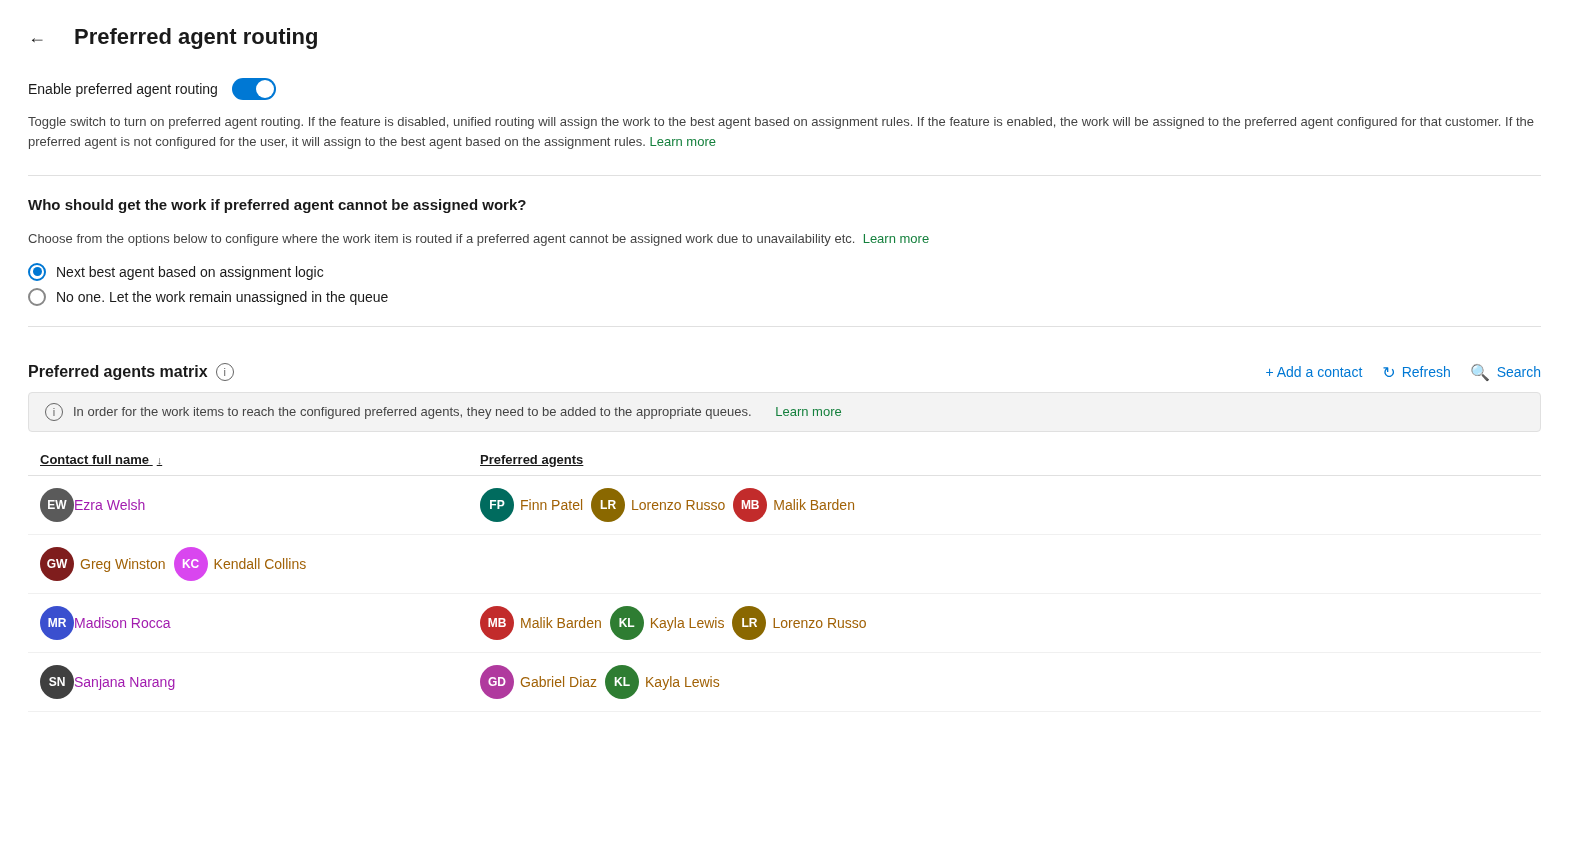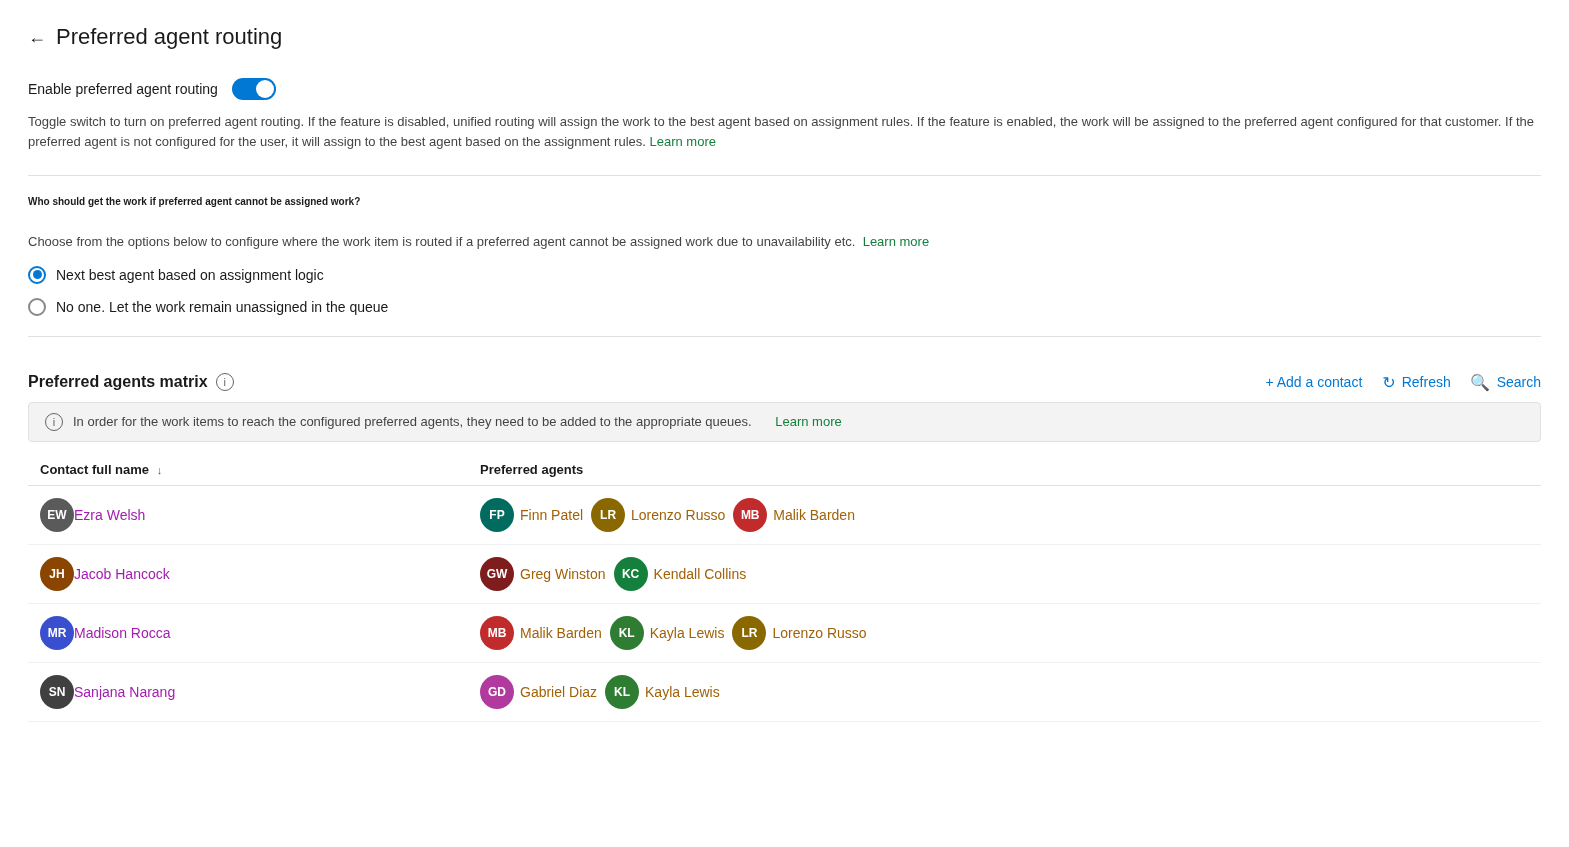--- a/index.html
+++ b/index.html
@@ -21,22 +21,23 @@
       gap: 10px;
       margin-bottom: 28px;
     }
     .back-arrow {
       color: #1a1a1a;
       font-size: 18px;
       cursor: pointer;
     }
     .page-title {
       font-size: 22px;
-      font-weight: 400;
+      font-weight: 700;
       color: #1a1a1a;
+      margin-left: 18px;
     }
     .section {
       border-top: 1px solid #e0e0e0;
       padding: 20px 0;
     }
     .toggle-row {
       display: flex;
       align-items: center;
       gap: 14px;
       margin-bottom: 12px;
@@ -70,29 +71,29 @@
       color: #444;
       line-height: 1.5;
       margin-bottom: 4px;
     }
     .learn-more {
       color: #15803d;
       text-decoration: none;
       cursor: pointer;
     }
     .section-heading {
-      font-size: 10px;
+      font-size: 15px;
       font-weight: 600;
-      margin-bottom: 25px;
+      margin-bottom: 16px;
     }
     .radio-group {
       margin-top: 14px;
       display: flex;
       flex-direction: column;
-      gap: 14px;
+      gap: 7px;
     }
     .radio-row {
       display: flex;
       align-items: center;
       gap: 10px;
     }
     .radio-btn {
       width: 18px;
       height: 18px;
       border-radius: 50%;
@@ -190,20 +191,21 @@
     .table-header-row {
       display: grid;
       grid-template-columns: 440px 1fr;
       padding: 8px 12px;
       border-bottom: 1px solid #e0e0e0;
     }
     .col-header {
       font-size: 13px;
       font-weight: 700;
       color: #1a1a1a;
+      text-decoration: underline;
     }
     .sort-icon {
       font-size: 11px;
       margin-left: 4px;
       color: #555;
     }
     .table-row {
       display: grid;
       grid-template-columns: 440px 1fr;
       padding: 12px 12px;
@@ -342,31 +344,27 @@
                 <div class="avatar" style="background: rgb(138, 104, 0);">LR</div>
                 <span class="agent-name">Lorenzo Russo</span>
               </div>
               <div class="agent-chip">
                 <div class="avatar" style="background: rgb(194, 43, 43);">MB</div>
                 <span class="agent-name">Malik Barden</span>
               </div>
             </div>
           </div>
           <div class="table-row">
-            <div class="contact-cell">
-              <div class="avatar" style="background: rgb(138, 69, 0);">JH</div>
-              <span class="contact-name">Jacob Hancock</span>
-            </div>
             <div class="agents-cell">
               <div class="agent-chip">
                 <div class="avatar" style="background: #7f1d1d;">GW</div>
                 <span class="agent-name">Greg Winston</span>
               </div>
               <div class="agent-chip">
-                <div class="avatar" style="background: #15803d;">KC</div>
+                <div class="avatar" style="background: #d946ef;">KC</div>
                 <span class="agent-name">Kendall Collins</span>
               </div>
             </div>
           </div>
           <div class="table-row">
             <div class="contact-cell">
               <div class="avatar" style="background: rgb(58, 79, 207);">MR</div>
               <span class="contact-name">Madison Rocca</span>
             </div>
             <div class="agents-cell">

